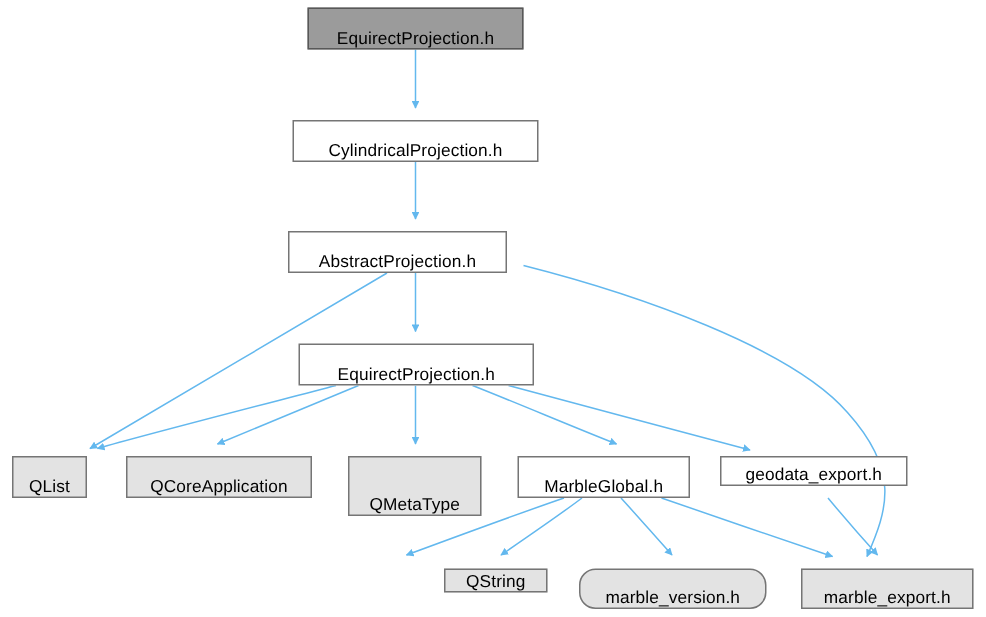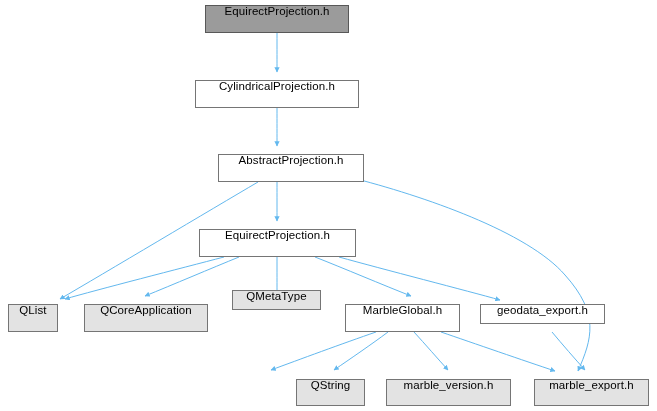--- a/index.html
+++ b/index.html
@@ -21,21 +21,21 @@
     left: 0;
     top: 0;
     width: 657px;
     height: 411px;
     pointer-events: none;
   }
   .node {
     position: absolute;
     box-sizing: border-box;
     display: flex;
-    align-items: flex-start;
+    align-items: flex-end;
     justify-content: center;
     border: 1px solid #757575;
     font-size: 11.5px;
     line-height: 1;
     color: #000000;
     white-space: nowrap;
     letter-spacing: 0.1px;
   }
   .node.fill-white   { background: #ffffff; }
   .node.fill-light   { background: #e3e3e3; }
@@ -75,48 +75,48 @@
       </g>
   </svg>
 
   <div id="nodes">
       <div class="node fill-current" style="left: 205px; top: 5px; width: 144px; height: 28px;">
         <span class="node-label">EquirectProjection.h</span>
       </div>
       <div class="node fill-white" style="left: 195px; top: 80px; width: 164px; height: 28px;">
         <span class="node-label">CylindricalProjection.h</span>
       </div>
-      <div class="node fill-white" style="left: 218px; top: 154px; width: 146px; height: 28px;">
+      <div class="node fill-white" style="left: 192px; top: 154px; width: 146px; height: 28px;">
         <span class="node-label">AbstractProjection.h</span>
       </div>
       <div class="node fill-white" style="left: 199px; top: 229px; width: 157px; height: 28px;">
         <span class="node-label">EquirectProjection.h</span>
       </div>
       <div class="node fill-light" style="left: 8px; top: 304px; width: 50px; height: 28px;">
         <span class="node-label">QList</span>
       </div>
       <div class="node fill-light" style="left: 84px; top: 304px; width: 124px; height: 28px;">
         <span class="node-label">QCoreApplication</span>
       </div>
-      <div class="node fill-light" style="left: 232px; top: 290px; width: 89px; height: 20px;">
+      <div class="node fill-light" style="left: 232px; top: 304px; width: 89px; height: 40px;">
         <span class="node-label">QMetaType</span>
       </div>
       <div class="node fill-white" style="left: 345px; top: 304px; width: 115px; height: 28px;">
         <span class="node-label">MarbleGlobal.h</span>
       </div>
       <div class="node fill-white" style="left: 480px; top: 304px; width: 125px; height: 20px;">
         <span class="node-label">geodata_export.h</span>
       </div>
       <div class="node fill-light" style="left: 216px; top: 379px; width: 59px; height: 27px; margin-top: 39px;">
         <span class="node-label">cmath</span>
       </div>
-      <div class="node fill-light" style="left: 296px; top: 379px; width: 69px; height: 27px;">
+      <div class="node fill-light" style="left: 296px; top: 379px; width: 69px; height: 16px;">
         <span class="node-label">QString</span>
       </div>
-      <div class="node fill-light" style="left: 386px; top: 379px; width: 125px; height: 27px;">
+      <div class="node fill-light" style="left: 386px; top: 379px; width: 125px; height: 27px; border-radius: 11px;">
         <span class="node-label">marble_version.h</span>
       </div>
       <div class="node fill-light" style="left: 534px; top: 379px; width: 115px; height: 27px;">
         <span class="node-label">marble_export.h</span>
       </div>
     </div>
 
 </div>
 
 </body></html>

